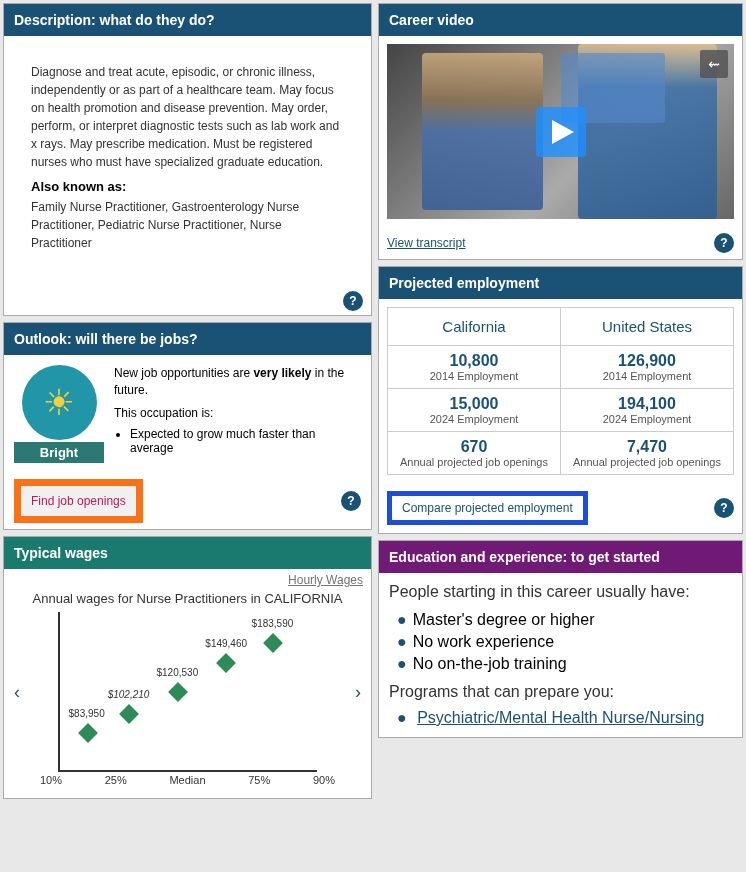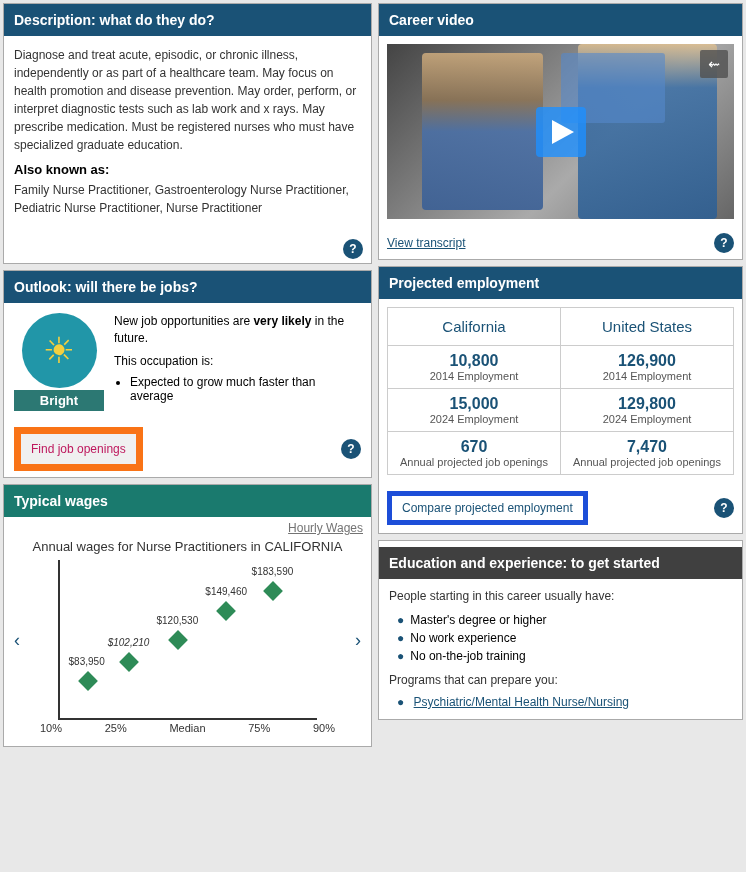--- a/index.html
+++ b/index.html
@@ -5,22 +5,22 @@
     * { box-sizing: border-box; margin: 0; padding: 0; }
     body { font-family: Arial, sans-serif; font-size: 13px; background: #e8e8e8; }
     .main-container { display: flex; width: 746px; gap: 0; }
     .left-col { width: 375px; display: flex; flex-direction: column; }
     .right-col { width: 371px; display: flex; flex-direction: column; }
 
     
     .panel { border: 1px solid #aaa; margin: 3px; background: #fff; }
     .panel-header { background: #1a5276; color: #fff; padding: 8px 10px; font-size: 14px; font-weight: bold; }
     .panel-header.teal { background: #1a7a6e; }
-    .panel-header.gray { background: #404040; color: #fff; margin-top: 6px; }
-    .panel-content { padding: 10px; }
+    .panel-header.gray { background: #701a75; color: #fff; }
+    .panel-content { padding: 27px; }
 
     
     .desc-text { font-size: 12px; color: #333; line-height: 1.5; margin-bottom: 8px; }
     .also-known { font-weight: bold; margin-top: 8px; margin-bottom: 4px; }
     .panel-footer { display: flex; justify-content: flex-end; padding: 4px 8px; }
     .help-icon { width: 20px; height: 20px; background: #1a5276; color: #fff; border-radius: 50%; display: flex; align-items: center; justify-content: center; font-weight: bold; font-size: 12px; cursor: pointer; }
 
     
     .outlook-content { display: flex; padding: 10px; gap: 10px; align-items: flex-start; }
     .bright-badge { width: 90px; min-width: 90px; display: flex; flex-direction: column; align-items: center; }
@@ -59,21 +59,21 @@
     
     .proj-table { width: 100%; border-collapse: collapse; }
     .proj-table th { background: #fff; color: #1a5276; font-size: 15px; font-weight: normal; padding: 10px; border: 1px solid #ccc; text-align: center; width: 50%; }
     .proj-table td { border: 1px solid #ccc; padding: 6px 8px; text-align: center; }
     .proj-value { color: #1a5276; font-size: 16px; font-weight: bold; display: block; }
     .proj-sublabel { color: #555; font-size: 11px; display: block; }
     .proj-footer { display: flex; justify-content: space-between; align-items: center; padding: 8px; }
     .compare-btn { border: 5px solid #1d4ed8; background: #fff; padding: 5px 10px; color: #1a5276; font-size: 12px; cursor: pointer; }
 
     
-    .edu-content { padding: 10px; font-size: 12px; }
+    .edu-content { padding: 10px; font-size: 16px; }
     .edu-content p { margin-bottom: 8px; color: #333; }
     .edu-list { list-style: none; padding-left: 8px; margin-bottom: 8px; }
     .edu-list li { padding: 2px 0; }
     .edu-list li::before { content: "●"; color: #1a5276; margin-right: 6px; }
     .programs-label { margin-top: 6px; margin-bottom: 4px; }
     .prog-list { list-style: none; padding-left: 8px; }
     .prog-list li::before { content: "●"; color: #1a5276; margin-right: 6px; }
     .prog-list li a { color: #1a5276; text-decoration: underline; }
 
     
@@ -210,21 +210,21 @@
                   <span class="proj-value">126,900</span>
                   <span class="proj-sublabel">2014 Employment</span>
                 </td>
             </tr>
             <tr>
               <td>
                   <span class="proj-value">15,000</span>
                   <span class="proj-sublabel">2024 Employment</span>
                 </td>
               <td>
-                  <span class="proj-value">129,800</span>
+                  <span class="proj-value">194,100</span>
                   <span class="proj-sublabel">2024 Employment</span>
                 </td>
             </tr>
             <tr>
               <td>
                   <span class="proj-value">670</span>
                   <span class="proj-sublabel">Annual projected job openings</span>
                 </td>
               <td>
                   <span class="proj-value">7,470</span>

